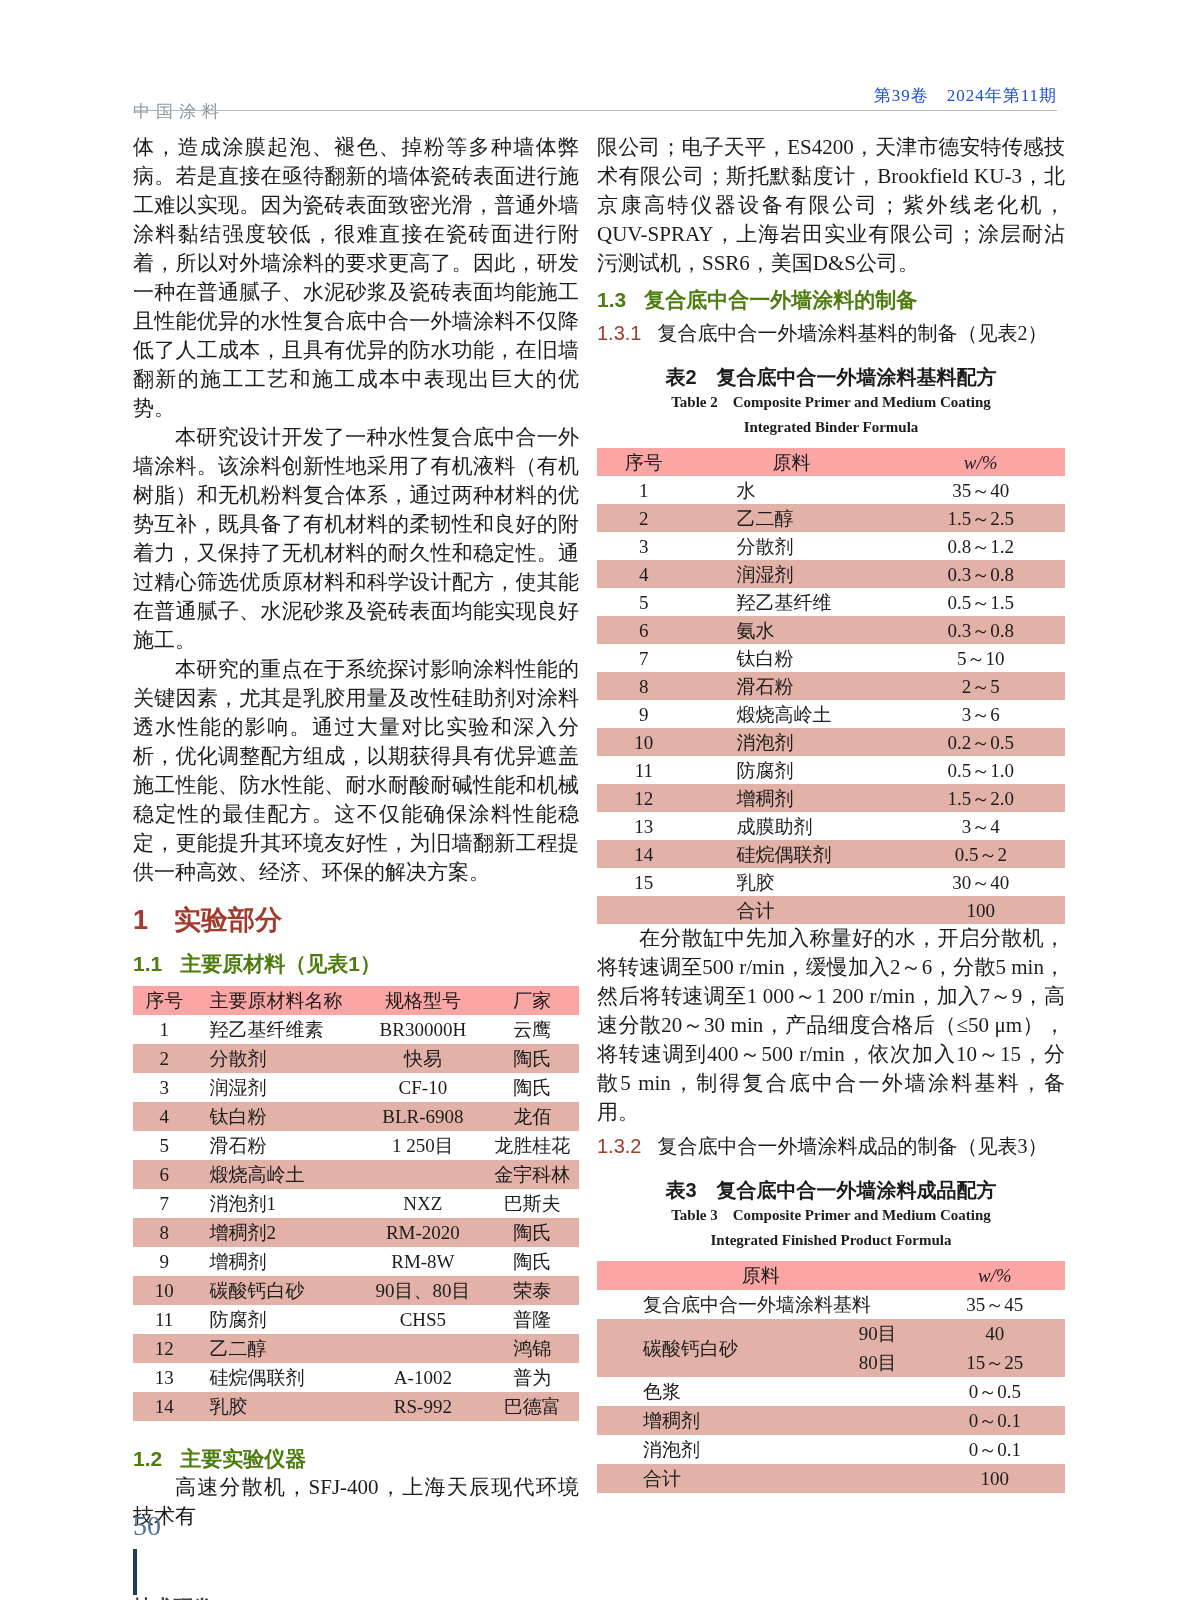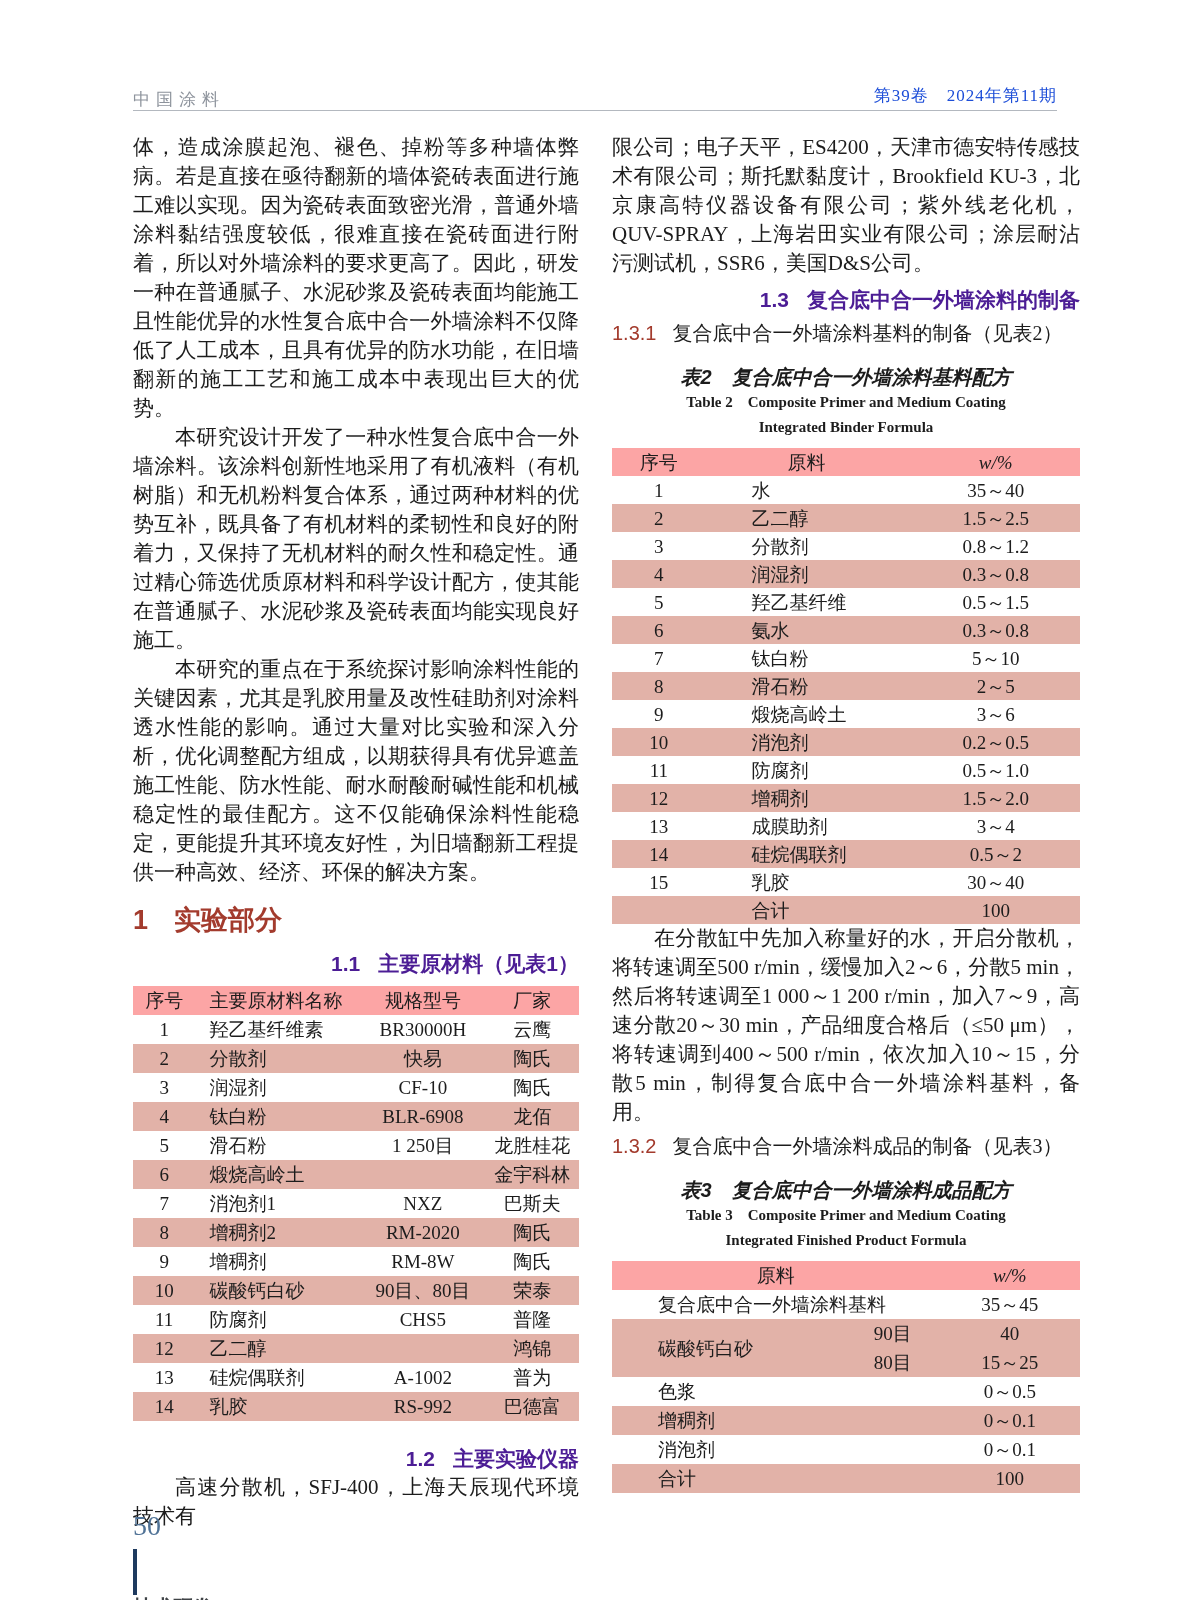--- a/index.html
+++ b/index.html
@@ -1,39 +1,39 @@
 <!DOCTYPE html>
 <html lang="zh"><head>
 <meta charset="utf-8">
 <style>
   html,body{margin:0;padding:0;background:#ffffff;}
   .page{position:relative;width:1187px;height:1600px;background:#fff;overflow:hidden;
         font-family:"Liberation Serif","DejaVu Serif",serif;color:#1c1c1c;}
   
-  .hdr-left{position:absolute;left:133px;top:88px;font-size:17px;color:#8d939c;letter-spacing:6px;}
+  .hdr-left{position:absolute;left:133px;top:100px;font-size:17px;color:#8d939c;letter-spacing:6px;}
   .hdr-right{position:absolute;right:130px;top:84px;font-size:17px;color:#1d4ed8;letter-spacing:1px;}
   .hdr-rule{position:absolute;left:133px;right:130px;top:110px;border-top:1.5px solid #b3b8bf;}
   
   .col{position:absolute;top:133px;}
   .col-left{left:133px;width:446px;}
-  .col-right{left:612px;width:468px;}
+  .col-right{left:597px;width:468px;}
   p.body{margin:0;font-size:21px;line-height:29px;text-align:justify;}
   p.body.indent{text-indent:2em;font-family:Liberation Serif, serif;}
   
   .h1{margin:16px 0 0 0;font-family:"Liberation Sans","DejaVu Sans",sans-serif;
       font-size:27px;font-weight:bold;color:#a33b2d;line-height:34px;}
   .h1 .num{margin-right:26px;}
   .h2{margin:13px 0 0 0;font-family:"Liberation Sans","DejaVu Sans",sans-serif;
-      font-size:21px;font-weight:bold;color:#4c1d95;line-height:28px;text-align:right;}
+      font-size:21px;font-weight:bold;color:#4d7c0f;line-height:28px;}
   .h2 .num{margin-right:18px;}
   .h3{margin:4px 0 0 0;font-size:20px;line-height:30px;}
   .h3 .num{font-family:"Liberation Sans","DejaVu Sans",sans-serif;color:#a33b2d;margin-right:16px;}
   
   .cap{margin:10px 0 0 0;text-align:center;font-weight:bold;}
-  .cap .zh{font-family:"Liberation Sans","DejaVu Sans",sans-serif;font-size:20px;line-height:26px;display:block;font-style:italic;}
+  .cap .zh{font-family:"Liberation Sans","DejaVu Sans",sans-serif;font-size:20px;line-height:26px;display:block;}
   .cap .en{font-size:15px;line-height:25px;display:block;}
   
   table{border-collapse:collapse;width:100%;margin-top:8px;font-size:19px;}
   th,td{padding:3px 4px;line-height:23px;font-weight:normal;text-align:center;}
   tr.head{background:#fca5a5;}
   tbody tr.alt{background:#e2b2a8;}
   .t1 td.c2,.t1 th.c2{text-align:left;padding-left:14px;}
   .t2 td.c2,.t2 th.c2x{text-align:left;padding-left:46px;}
   .t2 th.c2x{text-align:center;padding-left:0;}
   .t3 td.c1{text-align:left;padding-left:46px;}

